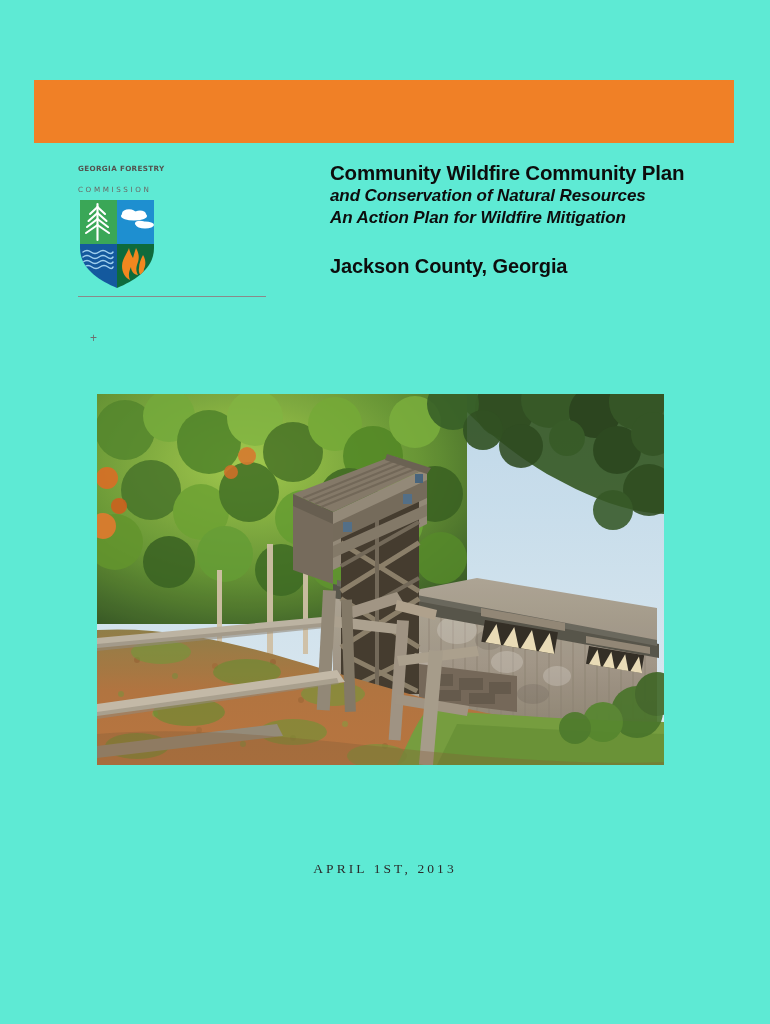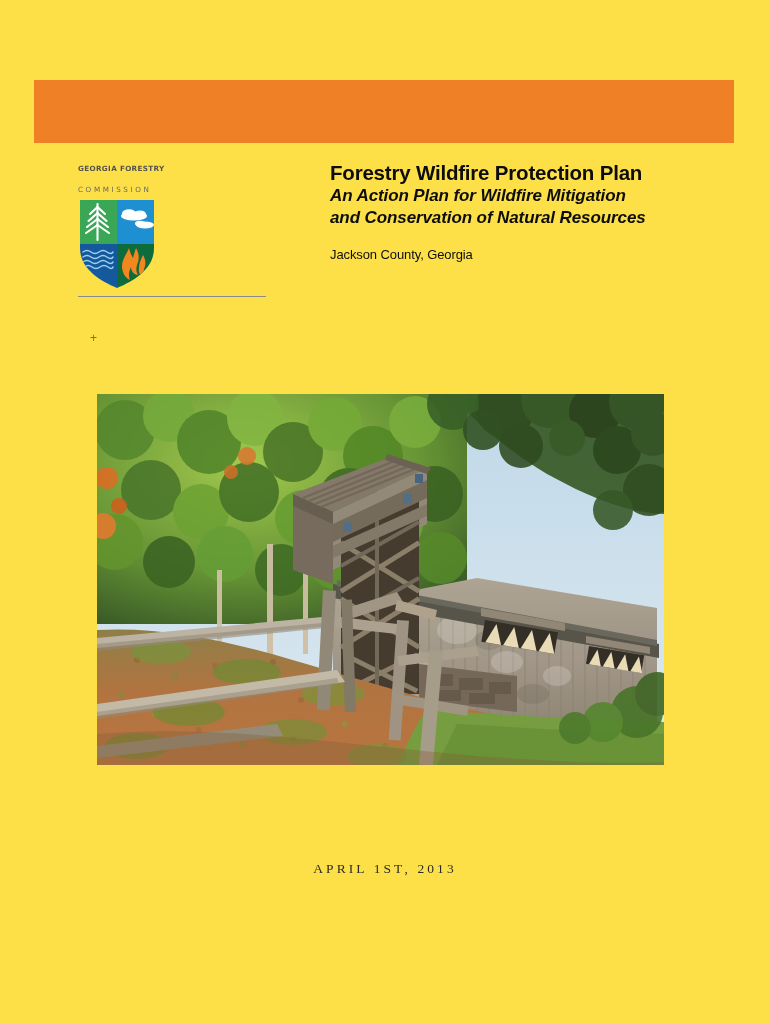--- a/index.html
+++ b/index.html
@@ -12,21 +12,21 @@
     height: 1024px;
     position: relative;
     overflow: hidden;
     font-family: "Liberation Sans", sans-serif;
     -webkit-font-smoothing: antialiased;
   }
 
   .page {
     position: absolute;
     inset: 0;
-    background: #fde047;
+    background: #5eead4;
   }
 
   
   .banner {
     position: absolute;
     left: 34px;
     top: 80px;
     width: 700px;
     height: 63px;
     background: #F08026;
@@ -113,23 +113,23 @@
     white-space: nowrap;
   }
   .doc-subtitle {
     font-size: 17px;
     font-weight: bold;
     font-style: italic;
     line-height: 21.5px;
     letter-spacing: -0.1px;
   }
   .doc-county {
-    margin-top: 15px;
-    font-size: 13px;
-    font-weight: normal;
+    margin-top: 26px;
+    font-size: 20px;
+    font-weight: bold;
     line-height: 24px;
     letter-spacing: -0.1px;
   }
 
   
   .photo {
     position: absolute;
     left: 97px;
     top: 394px;
     width: 567px;
@@ -218,23 +218,23 @@
       </svg>
     </div>
 
     <div class="rule"></div>
 
 
     <div class="plus-mark">+</div>
   </div>
 
   <div class="title-block">
-    <div class="doc-title">Forestry Wildfire Protection Plan</div>
+    <div class="doc-title">Community Wildfire Community Plan</div>
+    <div class="doc-subtitle">and Conservation of Natural Resources</div>
     <div class="doc-subtitle">An Action Plan for Wildfire Mitigation</div>
-    <div class="doc-subtitle">and Conservation of Natural Resources</div>
     <div class="doc-county">Jackson County, Georgia</div>
   </div>
 
   <div class="photo">
     <svg width="567" height="371" viewBox="0 0 567 371" xmlns="http://www.w3.org/2000/svg">
       <defs>
         <linearGradient id="skyG" x1="0" y1="0" x2="0" y2="1">
           <stop offset="0%" stop-color="#bcd9ee"></stop>
           <stop offset="100%" stop-color="#dceaf4"></stop>
         </linearGradient>

